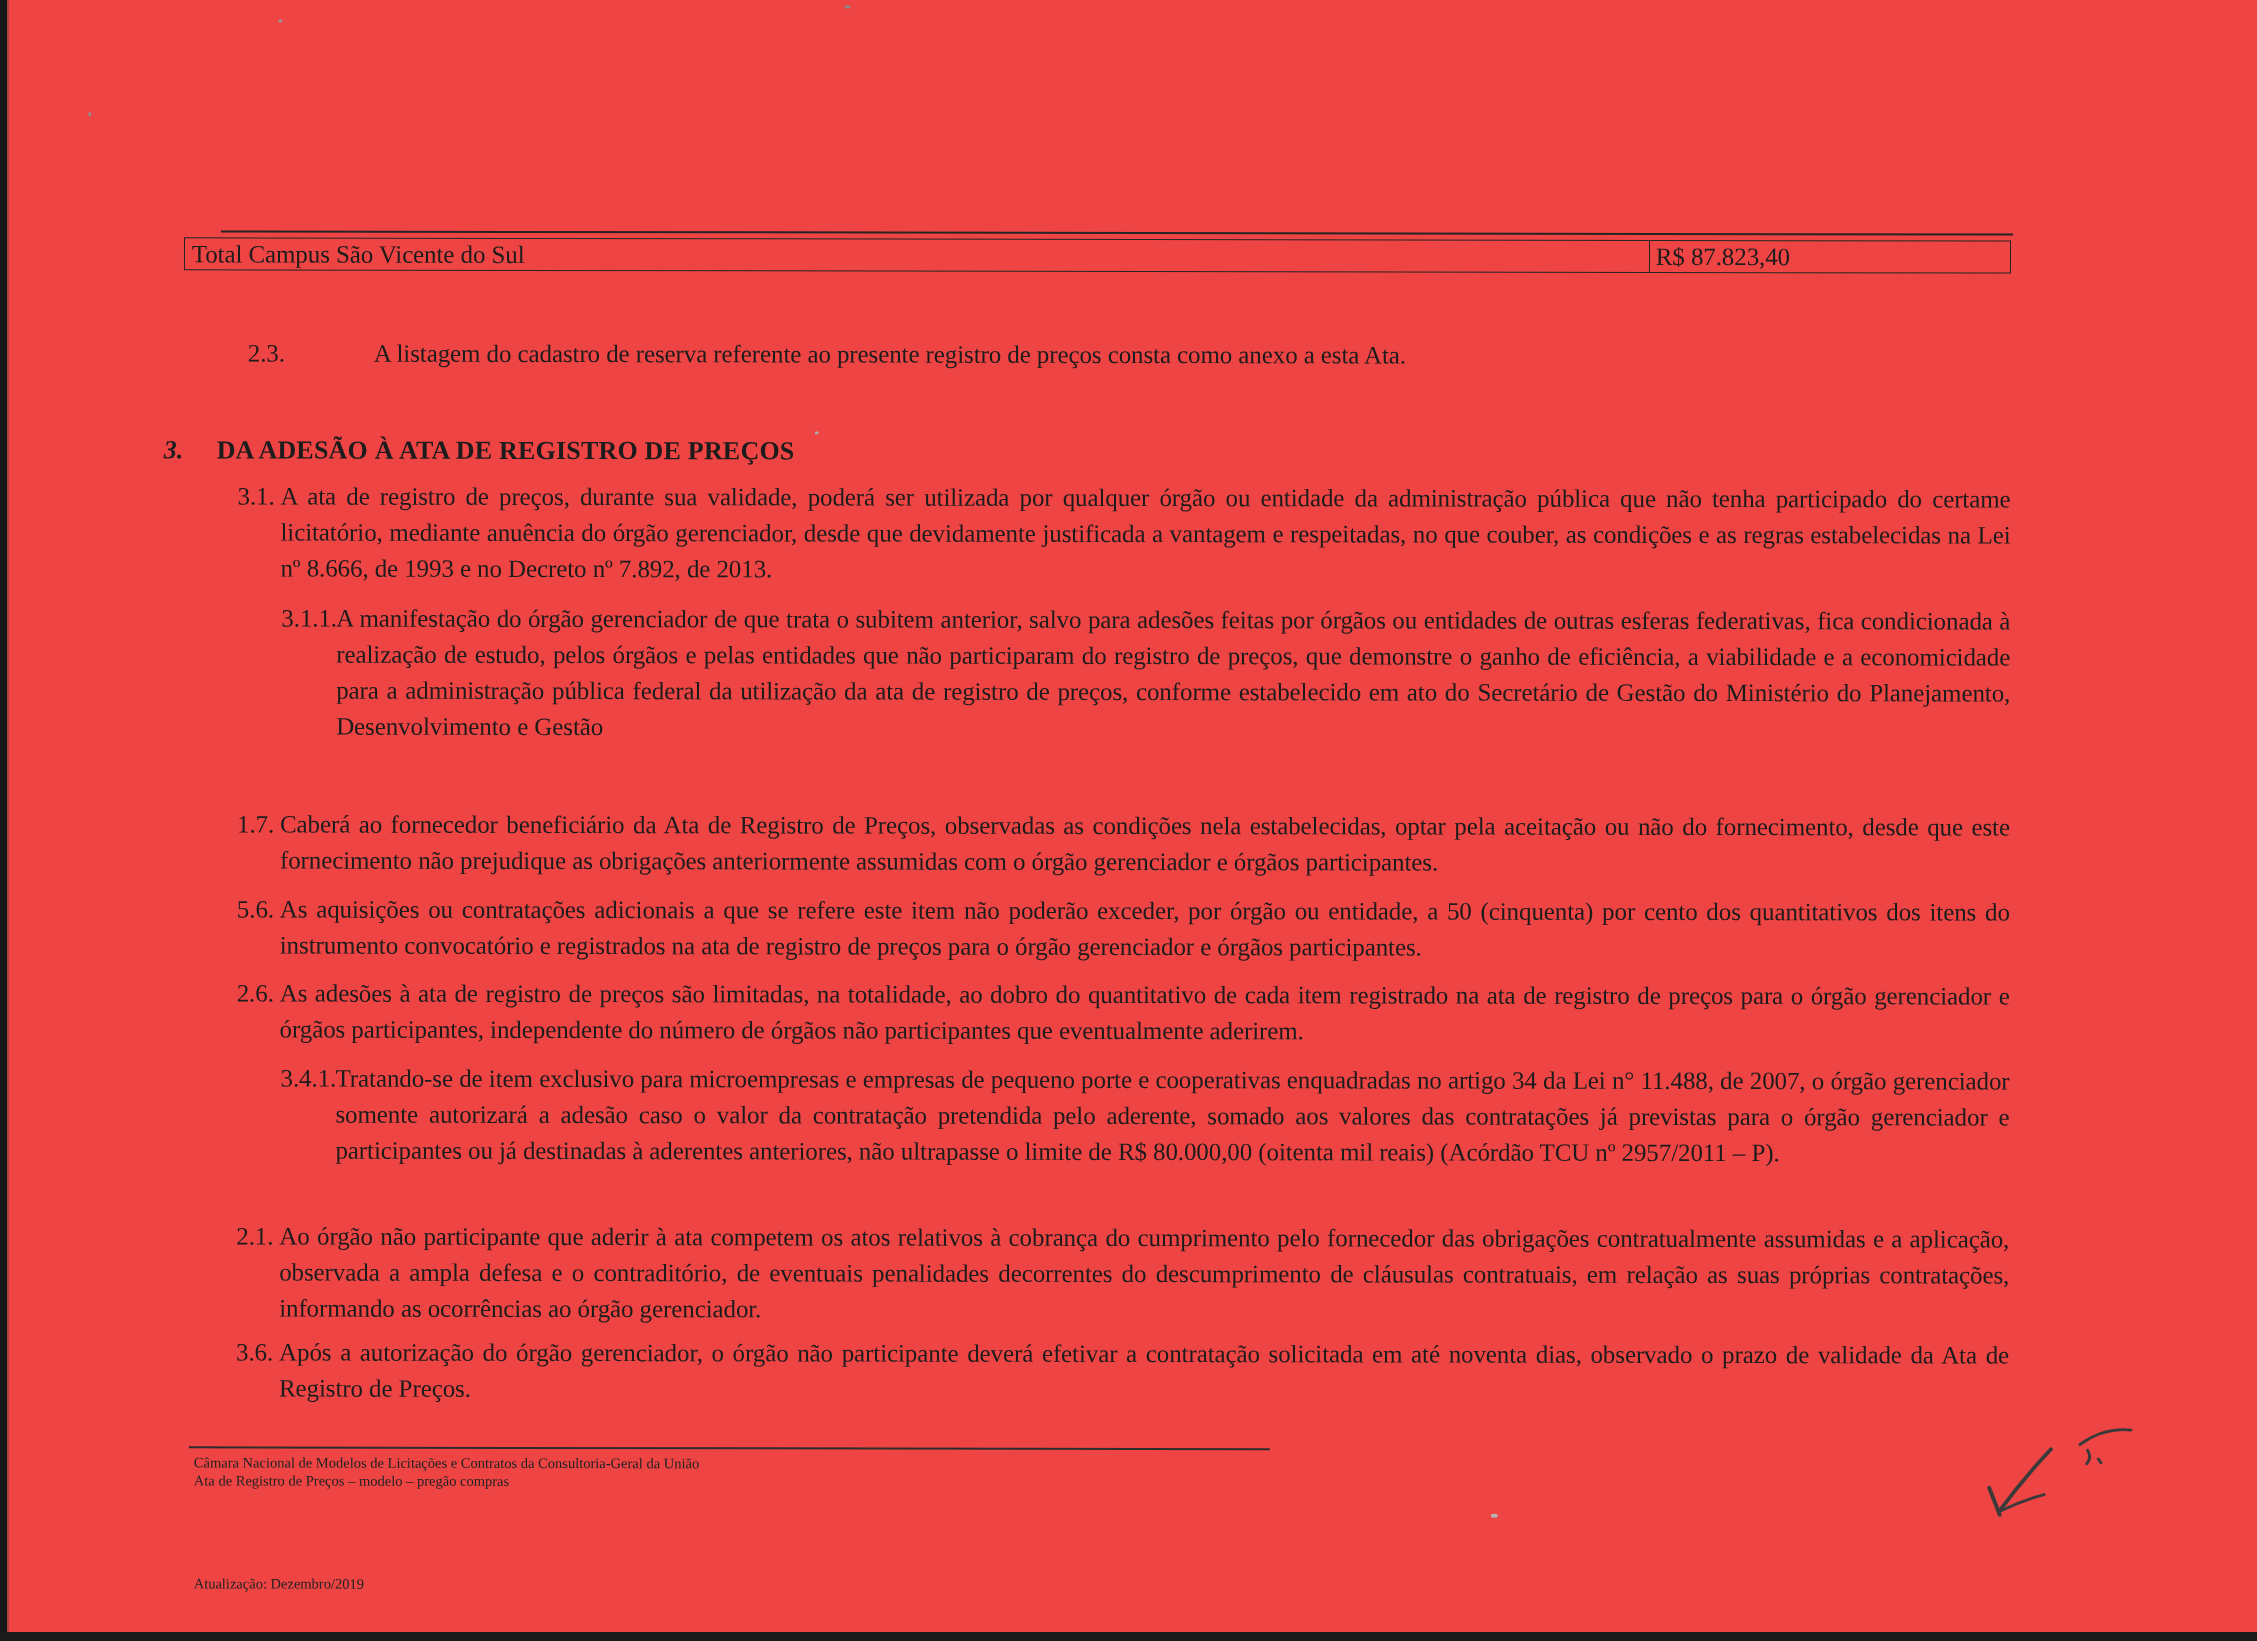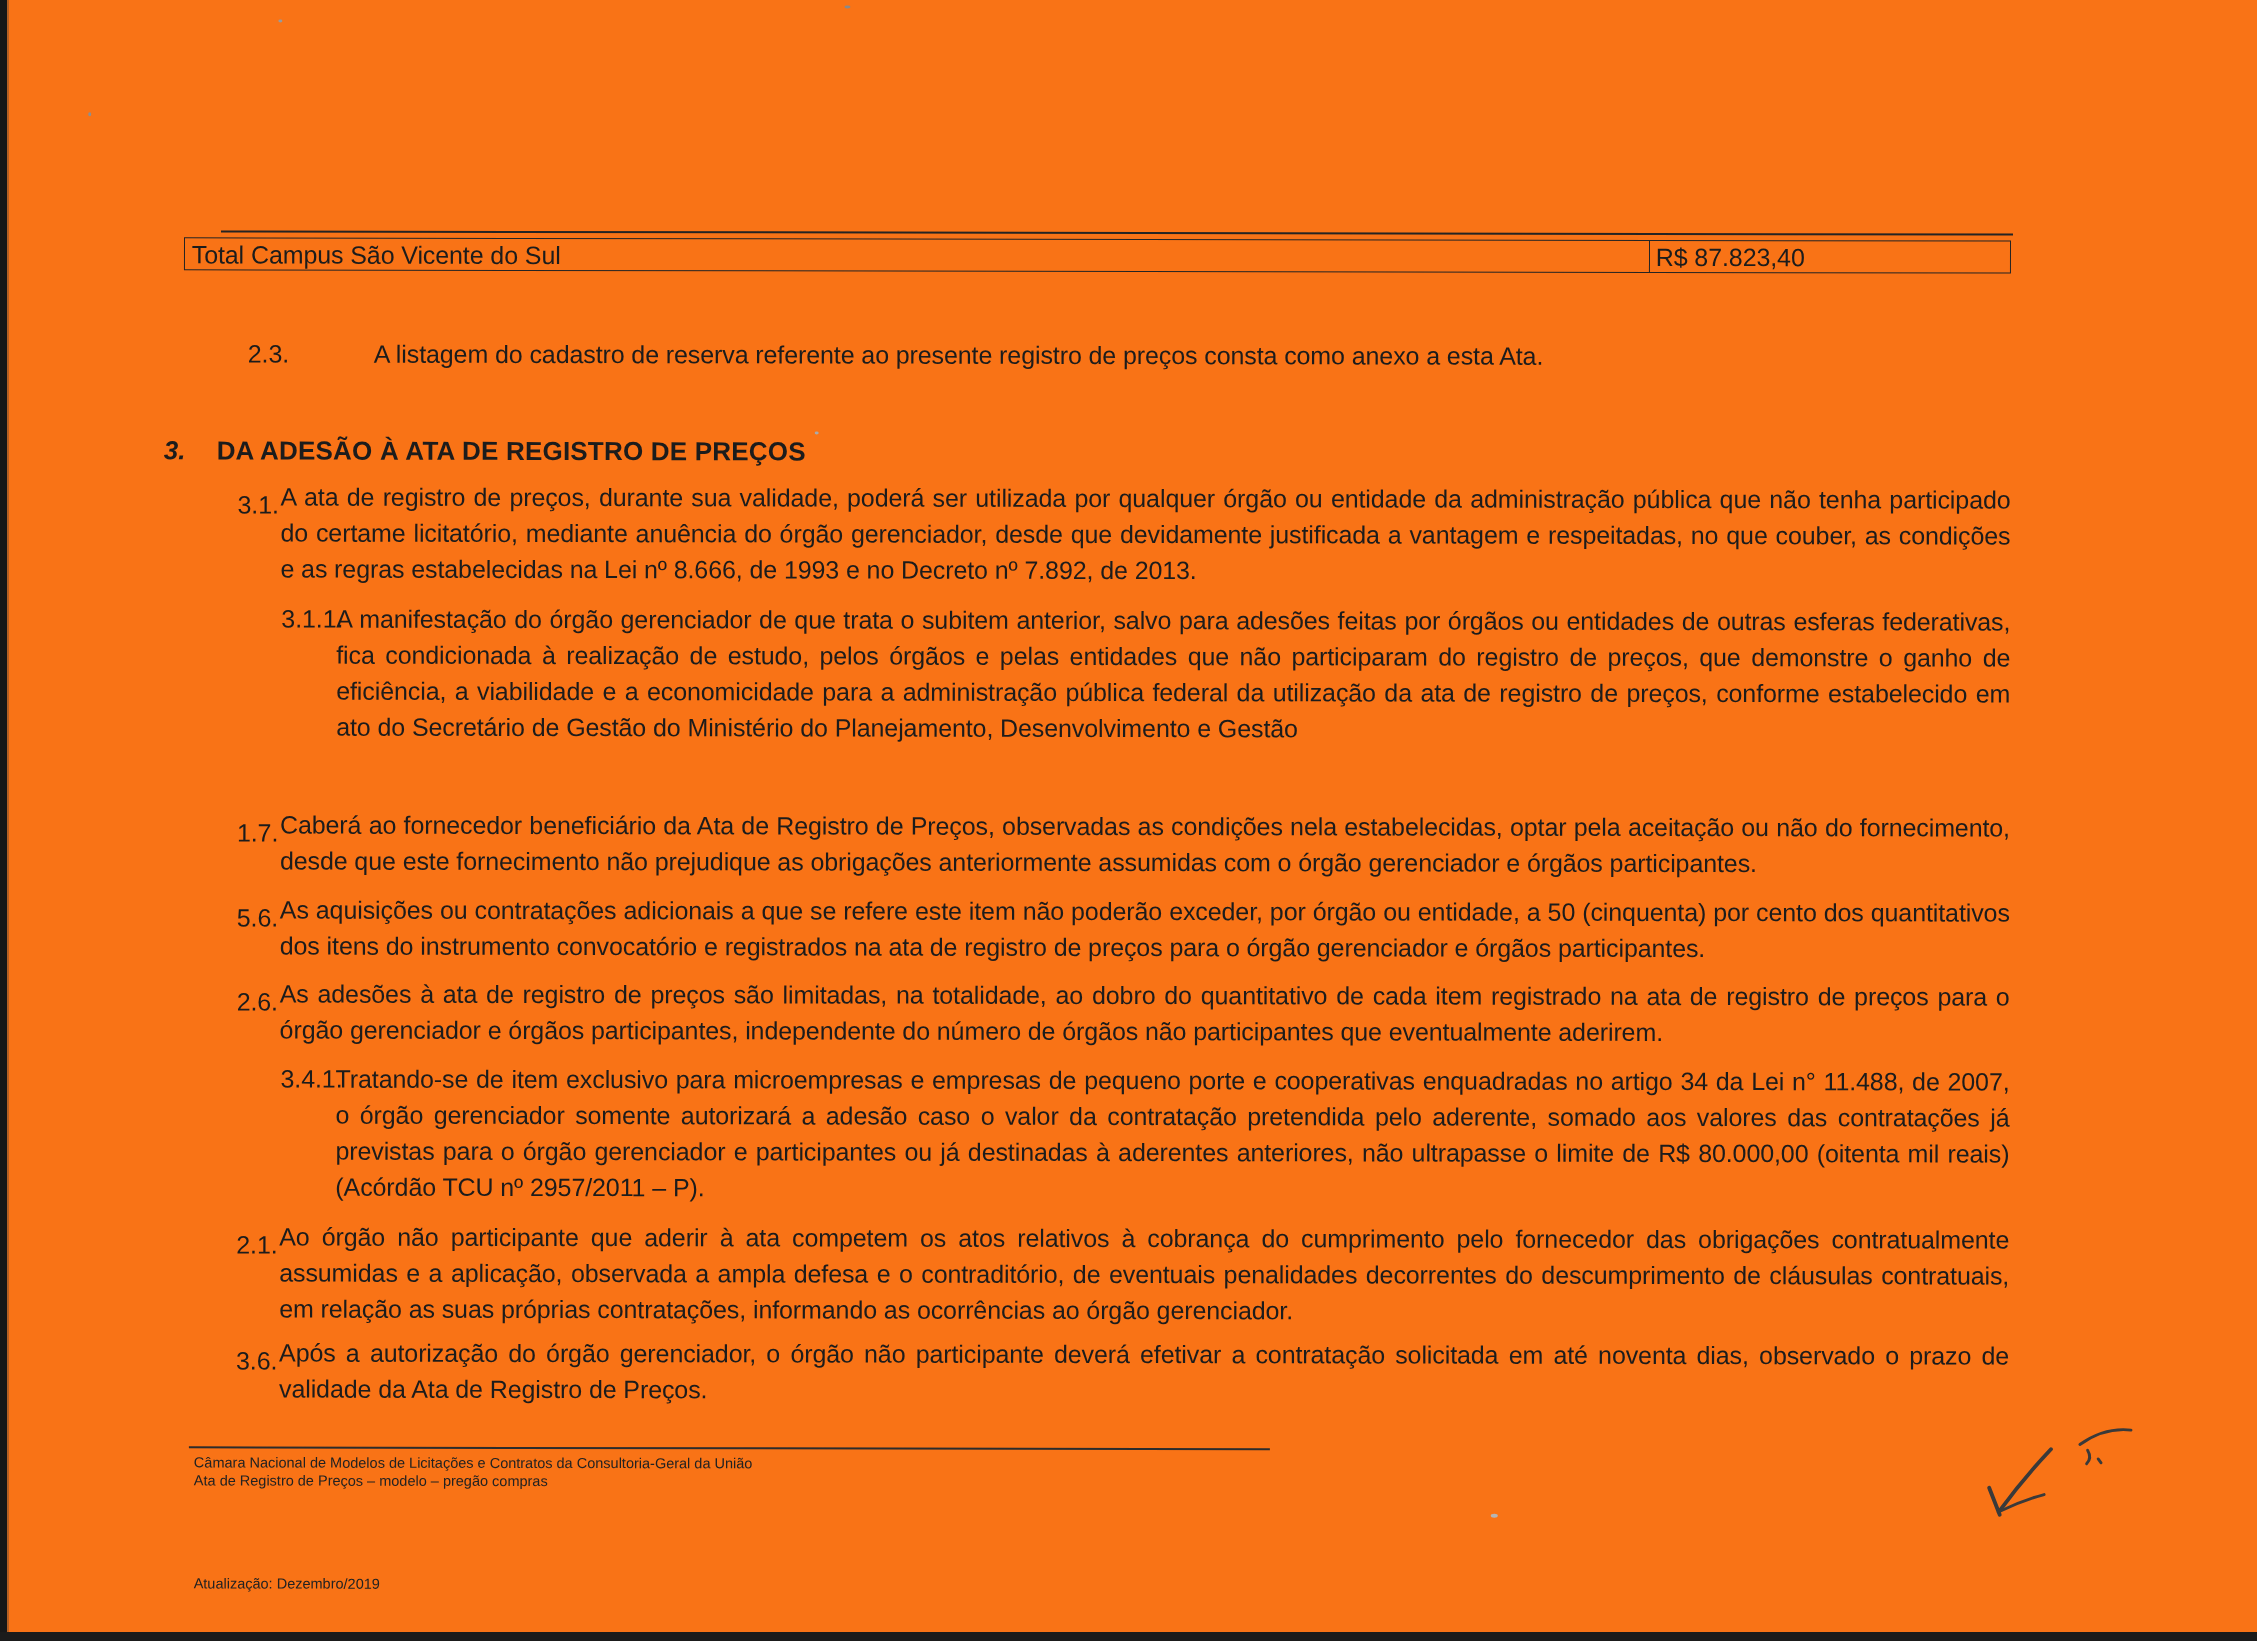--- a/index.html
+++ b/index.html
@@ -1,21 +1,21 @@
 <!DOCTYPE html>
 <html><head>
 <meta charset="utf-8">
 <style>
   html,body { margin:0; padding:0; background:#d8d8d8; }
   .page {
     position:relative;
     width:2257px; height:1641px;
-    background:#f97316;
+    background:#ef4444;
     overflow:hidden;
-    font-family:Liberation Sans, sans-serif;
+    font-family:Liberation Serif, serif;
     color:#1c1c1c;
   }
   .content { position:absolute; left:0; top:0; width:100%; height:100%; transform:rotate(0.1deg); }
 
   
   .strip-left   { position:absolute; left:0; top:0; width:6.8px; height:1634px; background:#171717; }
   .strip-left::after { content:""; position:absolute; left:6.8px; top:0; width:1.9px; height:100%; background:rgba(60,60,60,.35); }
   .strip-bottom { position:absolute; left:0; top:1632px; width:2257px; height:9.7px; background:#1b1b1b; }
   .speck { position:absolute; border-radius:50%; }
 
@@ -35,21 +35,21 @@
   .para .txt { display:block; }
   .clause .txt { text-align:justify; text-justify:inter-word; hyphens:none; }
 
   .item23 { left:373px; top:337px; width:1651px; }
   .item23 .num { left:-126px;text-align:right; }
 
   .heading { left:216px; top:434px; font-size:26px; font-weight:bold; letter-spacing:0.2px; }
   .heading .num { left:-53px; font-style:italic; }
 
   .lvl1 { left:280px; width:1730px; }
-  .lvl1 .num { left:-43px;margin-top:8px; }
+  .lvl1 .num { left:-43px; }
   .lvl2 { left:336px; width:1674px; }
   .lvl2 .num { left:-55px; }
 
   #c0 { top:480px; }
   #c1 { top:602px; }
   #c2 { top:808px; }
   #c3 { top:893px; }
   #c4 { top:977px; }
   #c5 { top:1062px; }
   #c6 { top:1220px; }

